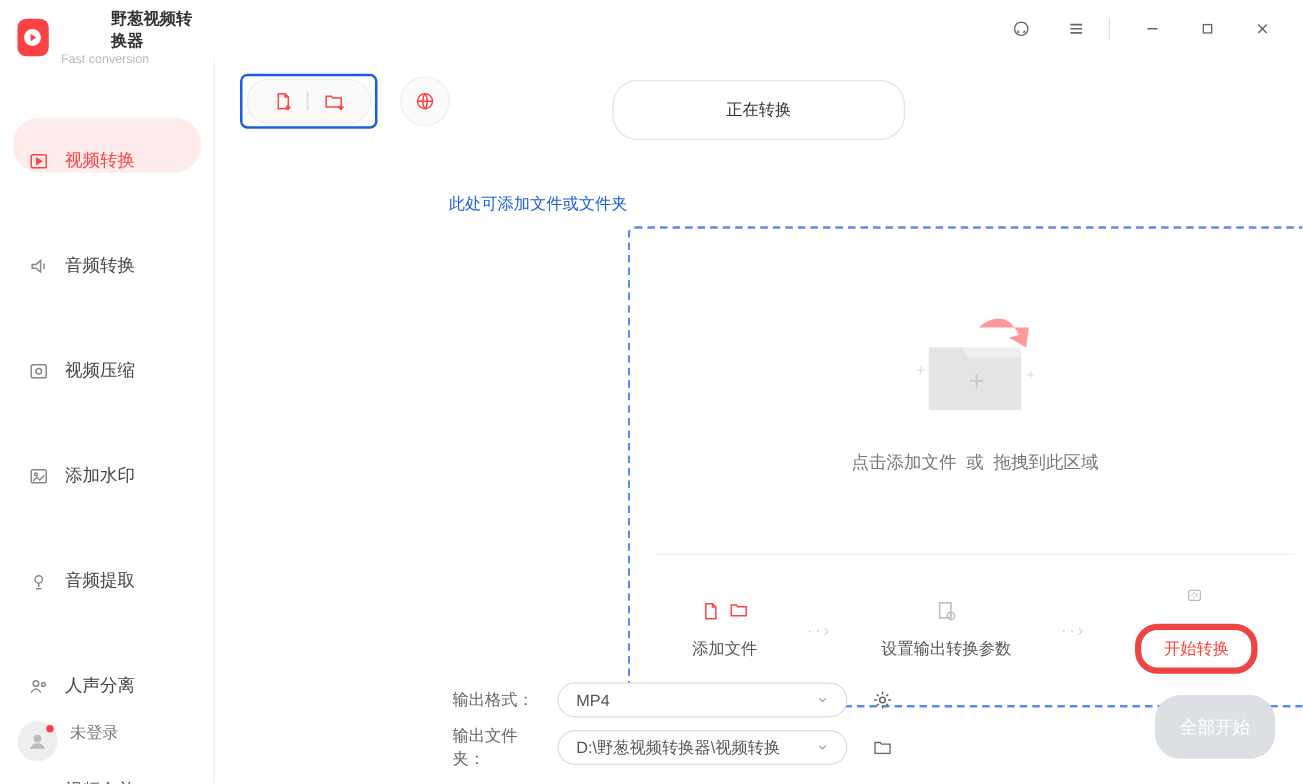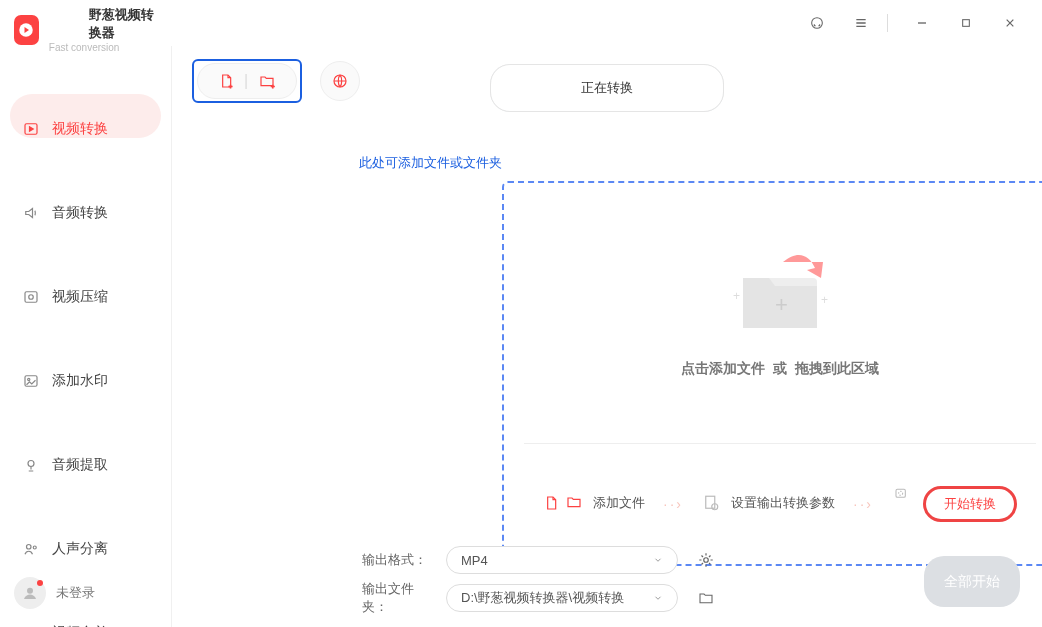--- a/index.html
+++ b/index.html
@@ -20,21 +20,21 @@
 .logo-title { font-size: 13px; font-weight: 600; color: #333; margin-left: 40px; }
 .logo-sub { font-size: 10px; color: #bbb; }
 
 .nav { display: flex; flex-direction: column; gap: 4px; padding: 12px 10px 0; }
 .nav-item { display: flex; align-items: flex-end; gap: 12px; height: 44px; padding: 0 12px; border-radius: 22px; font-size: 14px; color: #444; cursor: pointer; margin-top: 36px; }
 .nav-item.active { background: #fdeceb; color: #fc4242; }
 .nav-item.active .nav-icon { color: #fc4242; }
 .nav-icon { width: 18px; height: 18px; color: #888; display: flex; align-items: center; justify-content: center; }
 .nav-icon svg { width: 18px; height: 18px; }
 
-.user-row { position: absolute; bottom: 18px; left: 14px; display: flex; align-items: center; gap: 10px; color: #777; font-size: 13px; cursor: pointer; }
+.user-row { position: absolute; bottom: 18px; left: 14px; display: flex; align-items: flex-start; gap: 10px; color: #777; font-size: 13px; cursor: pointer; }
 .avatar { width: 32px; height: 32px; border-radius: 50%; background: #eee; display: flex; align-items: center; justify-content: center; position: relative; }
 .avatar::after { content: ""; position: absolute; top: 3px; right: 3px; width: 6px; height: 6px; background: #fc4242; border-radius: 50%; }
 
 .main { flex: 1; position: relative; padding: 0 20px; }
 
 .tool-row { display: flex; align-items: center; height: 70px; position: relative; }
 .addbox { border: 2px solid #1b5fe0; display: flex; align-items: center; justify-content: center; width: 110px; height: 44px; gap: 14px; border-radius: 6px; }
 .inner-pill { background: #fafafa; border: 1px solid #eee; border-radius: 20px; height: 36px; width: 100px; display: flex; align-items: center; justify-content: center; gap: 10px; }
 .mini-ic { color: #fc4242; display: flex; }
 .urlbtn { margin-left: 18px; width: 40px; height: 40px; border-radius: 50%; background: #fafafa; border: 1px solid #eee; display: flex; align-items: center; justify-content: center; color: #fc4242; cursor: pointer; }
@@ -42,26 +42,26 @@
 .arrow1 { position: absolute; left: 322px; top: 24px; }
 .caption1 { position: absolute; left: 187px; top: 108px; color: #1b5fe0; font-size: 13px; }
 
 .seg { position: absolute; left: 50%; top: 18px; transform: translateX(-50%); width: 234px; height: 48px; border-radius: 20px; background: #eef0f2; display: flex; }
 .seg-item { flex: 1; display: flex; align-items: center; justify-content: center; font-size: 13px; color: #888; cursor: pointer; border-radius: 20px; }
 .seg-item.active { background: #fff; color: #333; border: 1px solid #e5e5e5; }
 
 .dropzone { position: absolute; left: 330px; top: 135px; width: 556px; height: 385px; border: 2px dashed #5b88f4; border-radius: 6px; display: flex; flex-direction: column; }
 .dz-top { flex: 1.4; display: flex; flex-direction: column; align-items: center; justify-content: center; gap: 18px; }
 .dz-folder { position: relative; }
-.dz-text { color: #777; font-size: 14px; font-weight: bold; }
+.dz-text { color: #777; font-size: 14px; }
 .dz-sep { height: 1px; background: #eee; margin: 0 20px; }
 .dz-bottom { height: 120px; display: flex; align-items: center; justify-content: space-around; padding: 0 30px; }
-.step { display: flex; flex-direction: row; align-items: flex-start; gap: 10px; font-size: 13px; color: #555; }
+.step { display: flex; flex-direction: column; align-items: center; gap: 10px; font-size: 13px; color: #555; }
 .step-ic { height: 20px; display: flex; gap: 6px; color: #fc4242; }
-.start-pill { border: 3px solid #ef4444; color: #fc4242; border-radius: 18px; padding: 6px 18px; font-size: 13px; cursor: pointer; }
+.start-pill { border: 5px solid #ef4444; color: #fc4242; border-radius: 18px; padding: 6px 18px; font-size: 13px; cursor: pointer; }
 .dots { color: #f8c6bd; font-size: 14px; letter-spacing: 2px; }
 
 .bottom-bar { position: absolute; left: 190px; right: 20px; bottom: 14px; display: grid; grid-template-columns: 76px 232px 40px 1fr; grid-template-rows: 30px 30px; align-items: center; row-gap: 8px; column-gap: 8px; font-size: 13px; color: #555; }
 .bb-label { color: #666; }
 .bb-select { height: 28px; border: 1px solid #ddd; border-radius: 16px; padding: 0 14px; display: flex; align-items: center; justify-content: space-between; background: #fff; }
 .bb-icon { color: #666; display: flex; align-items: center; justify-content: center; cursor: pointer; }
 .start-all { position: absolute; right: 2px; bottom: 6px; background: #dcdfe3; color: #fff; height: 51px; width: 96px; border-radius: 20px; display: flex; align-items: center; justify-content: center; font-size: 14px; }
 </style>
 </head>
 <body>

